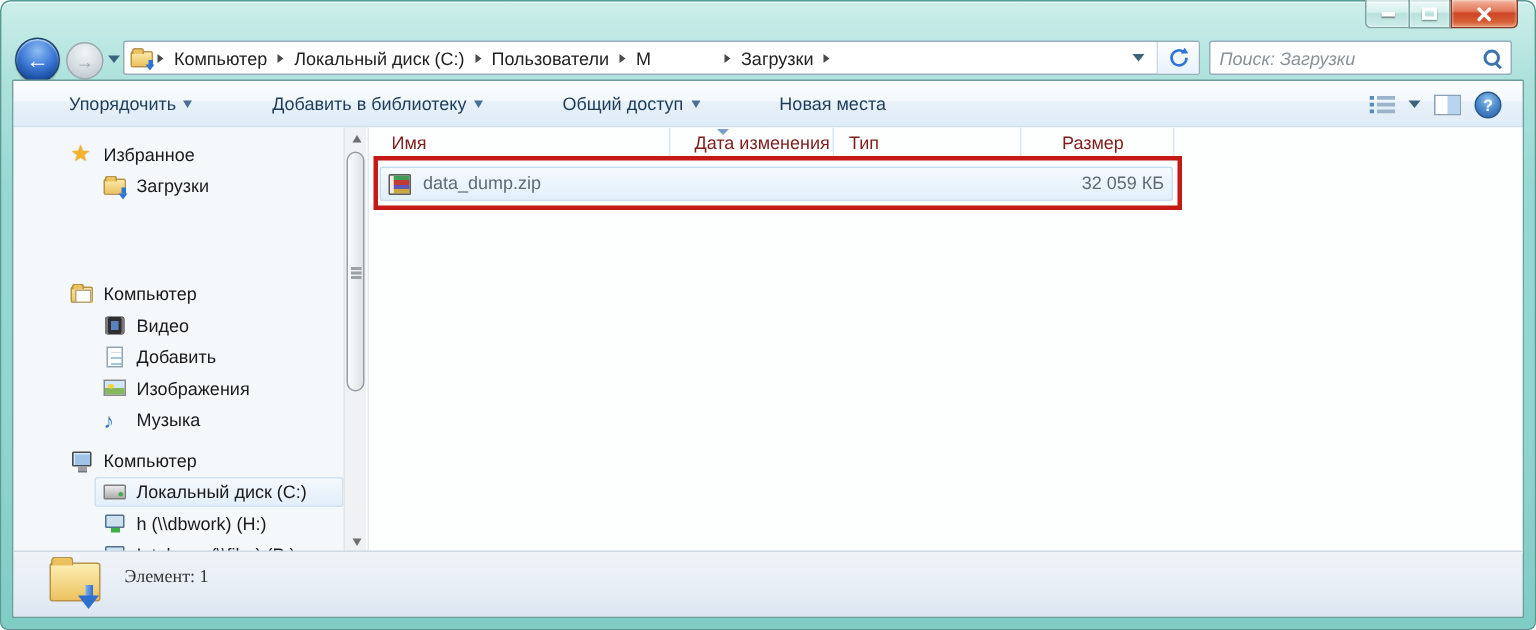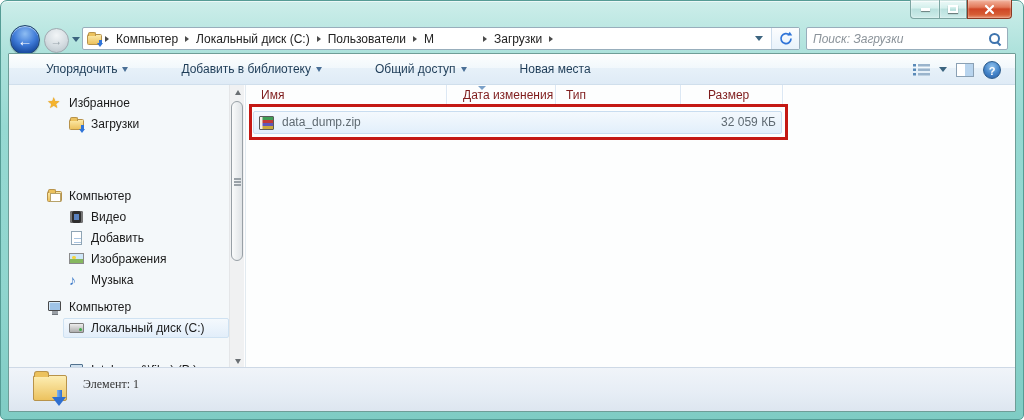--- a/index.html
+++ b/index.html
@@ -298,20 +298,26 @@
           </span>
         <span class="lbl">Компьютер</span>
       </div>
       <div class="side-sel" style="top:233px"></div>
       <div class="side-row side-child" style="top:233px">
         <span class="i16">
             <span class="disk"></span>
           </span>
         <span class="lbl">Локальный диск (C:)</span>
       </div>
+      <div class="side-row side-child" style="top:254px">
+        <span class="i16">
+            <span class="net"></span>
+          </span>
+        <span class="lbl">h (\\dbwork) (H:)</span>
+      </div>
       <div class="side-row side-child" style="top:275px">
         <span class="i16">
             <span class="net"></span>
           </span>
         <span class="lbl">Int_base (\\filer) (P:)</span>
       </div>
     </div>
 
     <div class="sscroll">
       <div class="sarrow" style="top:0">

